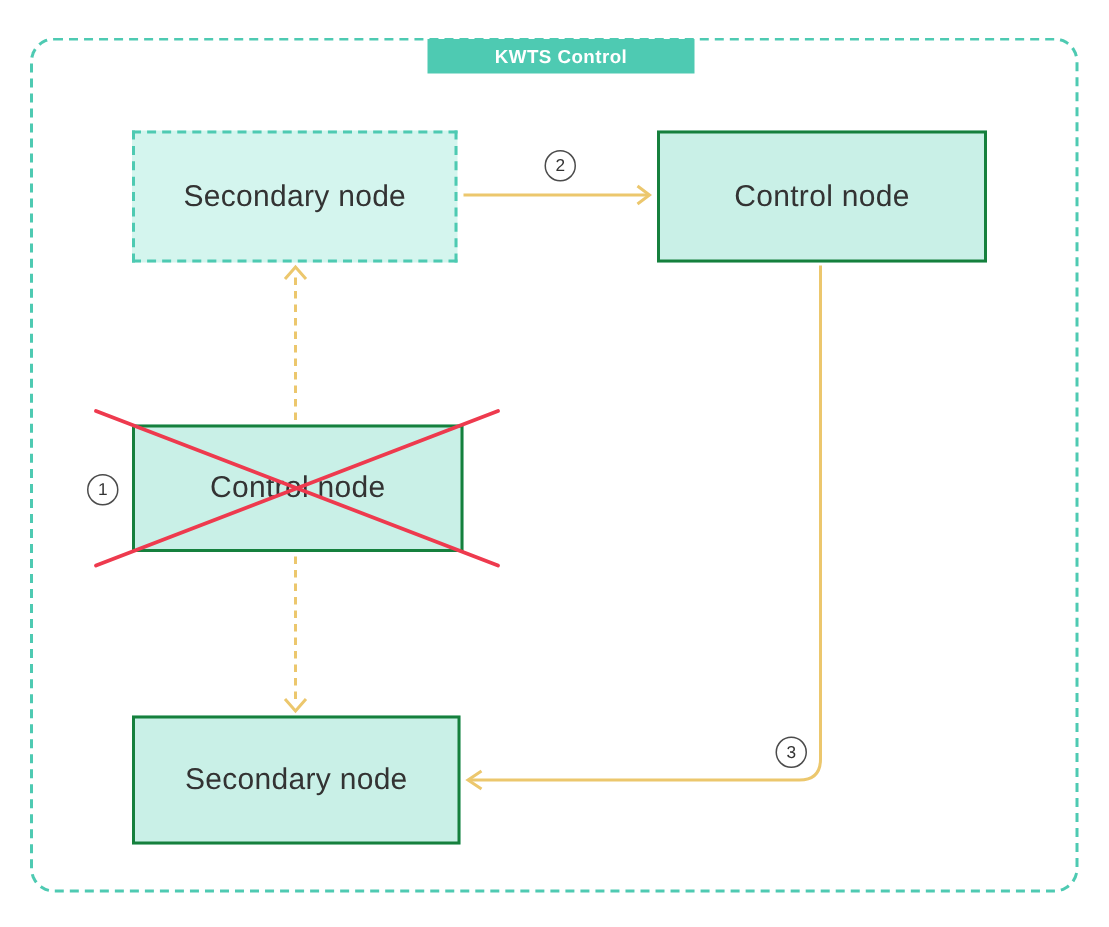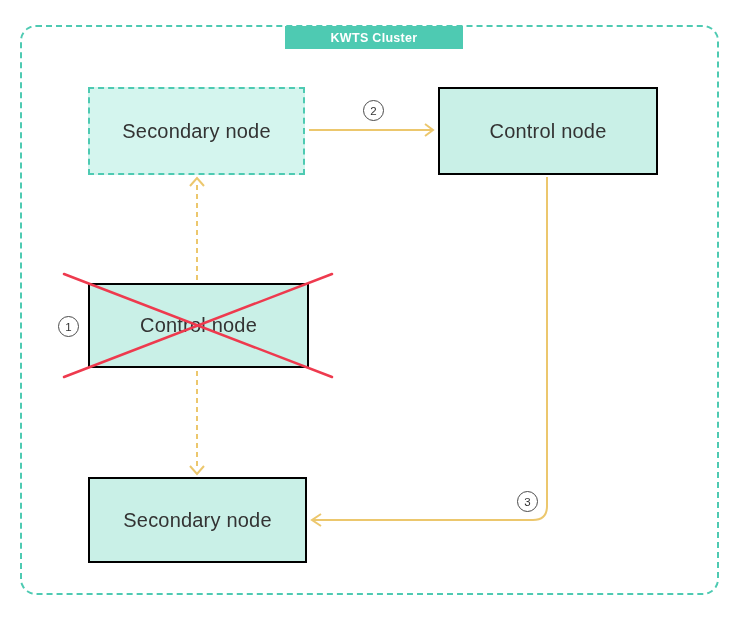--- a/index.html
+++ b/index.html
@@ -46,21 +46,21 @@
     box-sizing: border-box;
     display: flex;
     align-items: center;
     justify-content: center;
     font-size: 20px;
     color: #333333;
     letter-spacing: 0.2px;
     z-index: 2;
   }
   .node-solid {
-    border: 2px solid #000000;
+    border: 2px solid #15803d;
     background: #c9f0e7;
   }
   .node-dashed {
     border: 2px dashed #4ecab2;
     background: #d4f5ee;
   }
   #node-secondary-top   { left: 88px;  top: 87px;  width: 217px; height: 88px; }
   #node-control-top     { left: 438px; top: 87px;  width: 220px; height: 88px; }
   #node-control-failed  { left: 88px;  top: 283px; width: 221px; height: 85px; }
   #node-secondary-bottom{ left: 88px;  top: 477px; width: 219px; height: 86px; }
@@ -93,21 +93,21 @@
   #badge-2 { left: 363px; top: 100px; }
   #badge-3 { left: 517px; top: 491px; }
 </style>
 </head>
 <body>
 
 <div class="canvas">
 
   <div class="cluster"></div>
 
-  <div class="cluster-title">KWTS Cluster</div>
+  <div class="cluster-title">KWTS Control</div>
 
   <div id="node-secondary-top" class="node node-dashed">
     <span>Secondary node</span>
   </div>
 
   <div id="node-control-top" class="node node-solid">
     <span>Control node</span>
   </div>
 
   <div id="node-control-failed" class="node node-solid">

